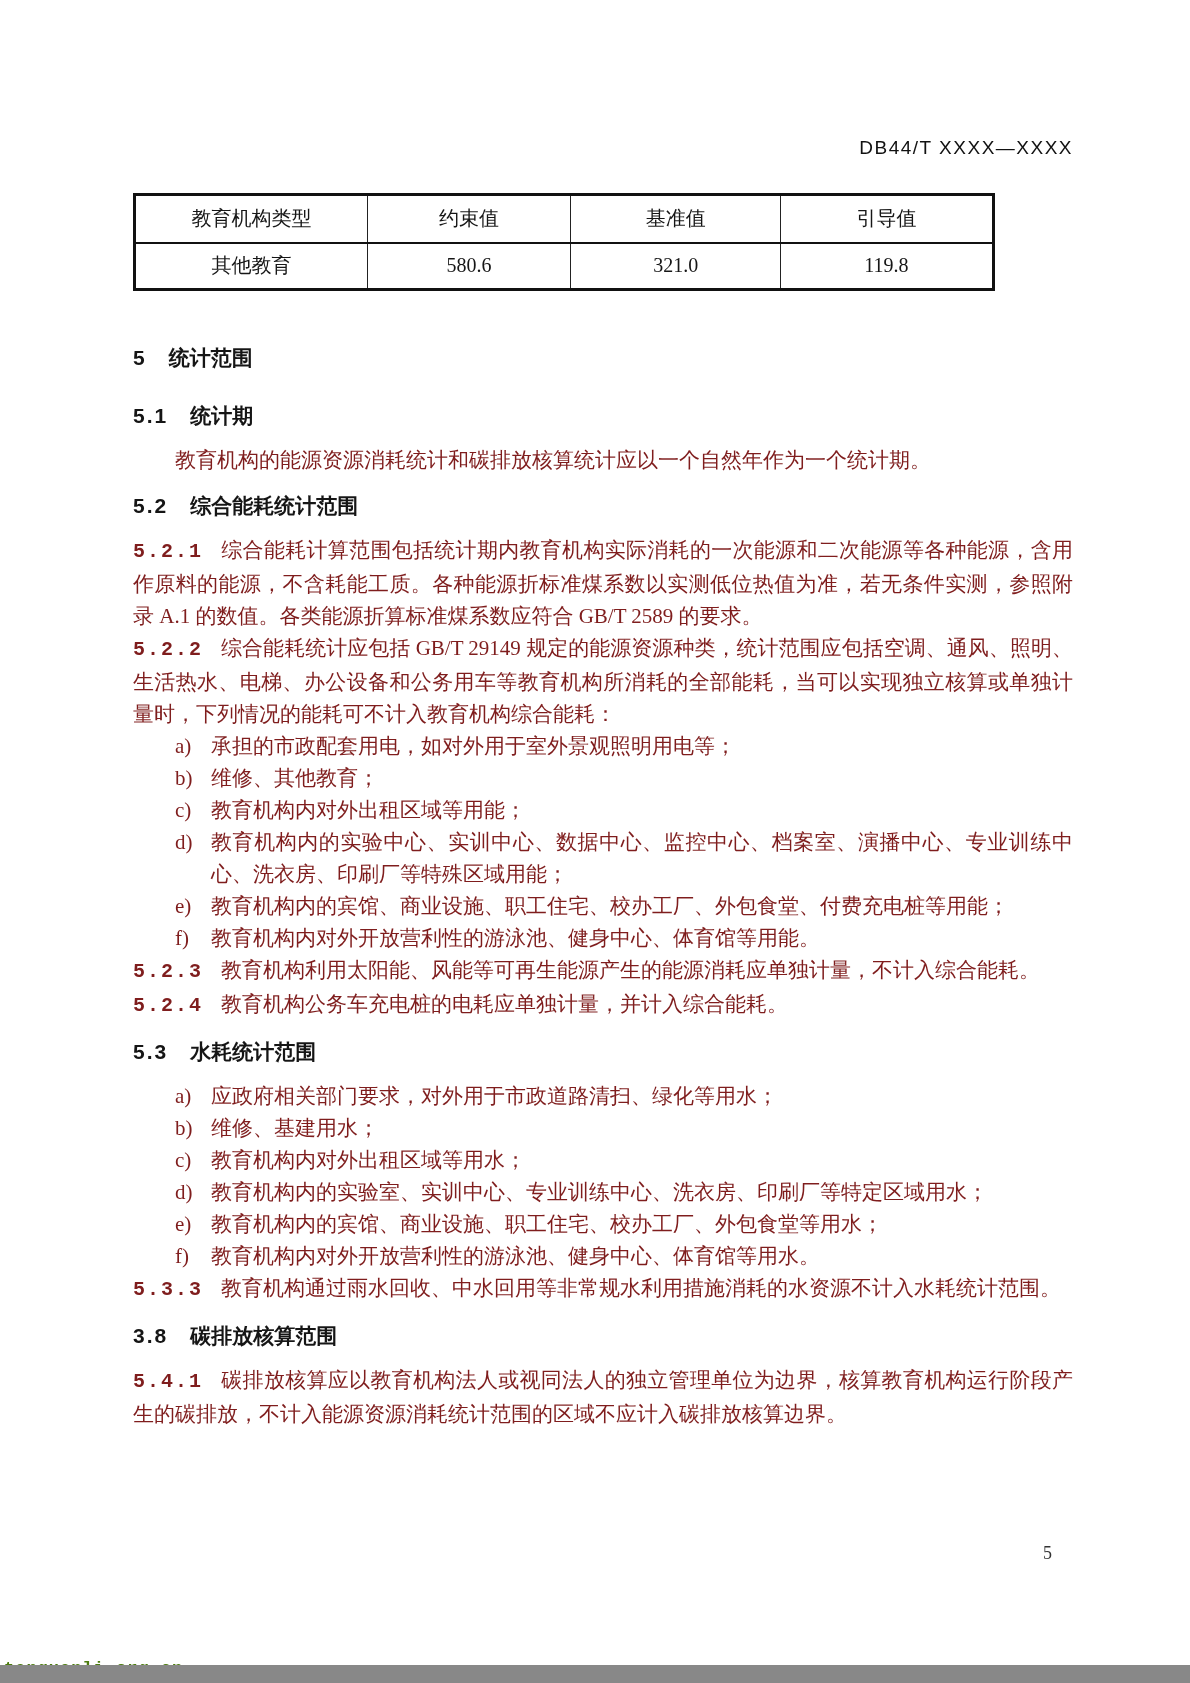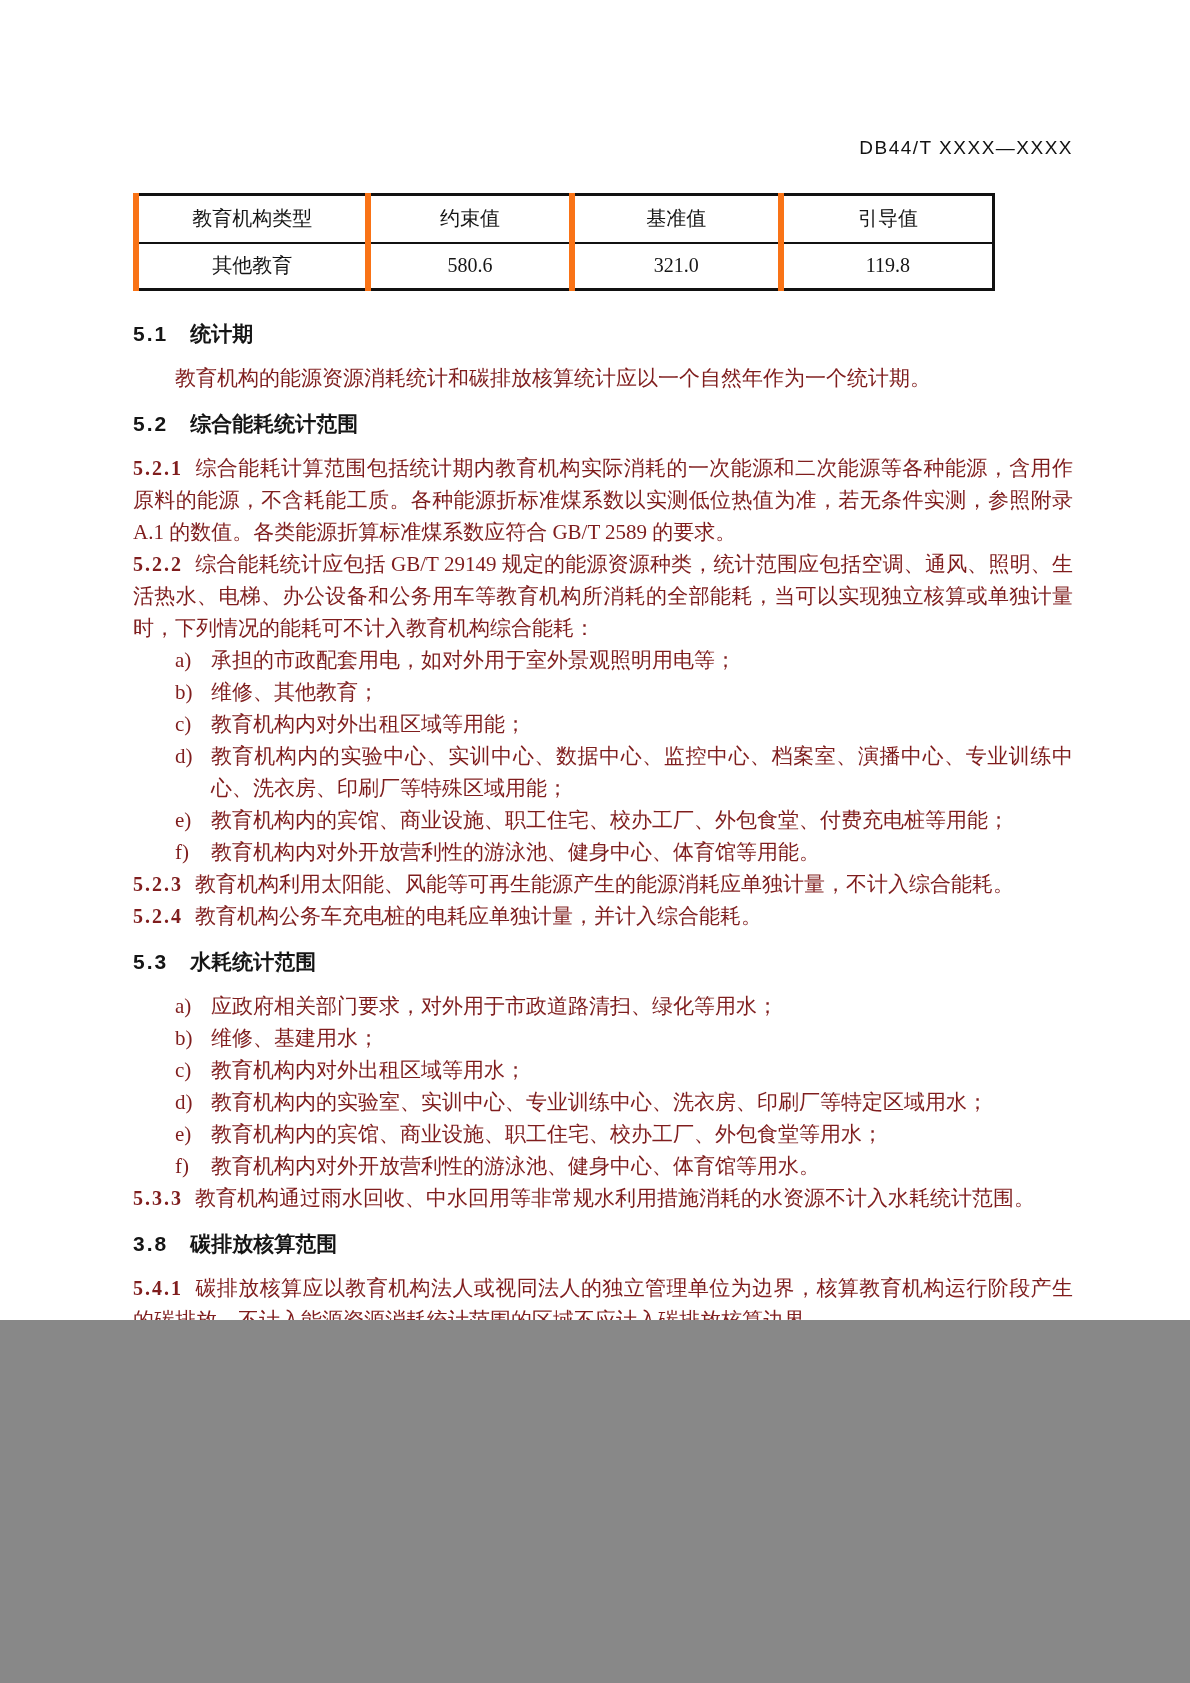--- a/index.html
+++ b/index.html
@@ -1,18 +1,18 @@
 <!DOCTYPE html>
 <html><head>
 <meta charset="utf-8">
 <style>
   html,body{margin:0;padding:0;background:#888;}
   .page{
     position:relative;
-    width:1190px;height:1320px;
+    width:1190px;height:1665px;
     margin:0 auto;
     background:#ffffff;
     overflow:hidden;
     font-family:"Liberation Serif","DejaVu Serif",serif;
     color:#1e1e1e;
   }
   .doc-code{
     position:absolute;top:137px;right:117px;
     font-family:"Liberation Sans","DejaVu Sans",sans-serif;
     font-size:19px;letter-spacing:1.5px;color:#111;
@@ -22,21 +22,21 @@
   }
   
   table.std{
     border-collapse:collapse;
     width:862px;
     table-layout:fixed;
     font-size:20px;
     color:#161616;
   }
   table.std th,table.std td{
-    border-left:6px solid #f97316;
+    border-left:1px solid #f97316;
     border-right:1px solid #222;
     font-weight:normal;
     text-align:center;
     vertical-align:middle;
     padding:2px;
   }
   table.std thead tr{height:48px;}
   table.std tbody tr{height:47px;}
   table.std{border:3px solid #111;}
   table.std thead tr th{border-bottom:2.5px solid #111;}
@@ -50,23 +50,23 @@
   .h1{margin-top:52px;}
   .h2{margin:15px 0 13px 0;}
   .h2.first{margin-top:28px;}
   .hnum{display:inline-block;margin-right:22px;letter-spacing:2px;}
   .para,.clause,.li{
     margin:0;font-size:21px;line-height:32px;
     text-align:justify;color:#7f1d1d;
   }
   .para.indent{text-indent:2em;}
   .cnum{
-    font-family:Liberation Serif, serif;
+    font-family:Liberation Mono, monospace;
     font-weight:bold;font-size:20px;
-    letter-spacing:2px;margin-right:12px;
+    letter-spacing:2px;margin-right:18px;
   }
   .li{padding-left:78px;position:relative;}
   .li-label{position:absolute;left:42px;top:0;}
   
   .page-num{
     position:absolute;top:1543px;left:1043px;
     font-size:18px;color:#333;
   }
   .watermark{
     position:absolute;left:4px;top:1659px;
@@ -102,20 +102,21 @@
       <tbody>
         <tr>
           <td>其他教育</td>
           <td>580.6</td>
           <td>321.0</td>
           <td>119.8</td>
         </tr>
       </tbody>
     </table>
 
+    <p class="h1"><span class="hnum">5</span><span>统计范围</span></p>
 
     <p class="h2 first"><span class="hnum">5.1</span><span>统计期</span></p>
 
     <p class="para indent">教育机构的能源资源消耗统计和碳排放核算统计应以一个自然年作为一个统计期。</p>
 
     <p class="h2"><span class="hnum">5.2</span><span>综合能耗统计范围</span></p>
 
     <p class="clause"><span class="cnum">5.2.1</span><span>综合能耗计算范围包括统计期内教育机构实际消耗的一次能源和二次能源等各种能源，含用作原料的能源，不含耗能工质。各种能源折标准煤系数以实测低位热值为准，若无条件实测，参照附录 A.1 的数值。各类能源折算标准煤系数应符合 GB/T 2589 的要求。</span></p>
 
     <p class="clause"><span class="cnum">5.2.2</span><span>综合能耗统计应包括 GB/T 29149 规定的能源资源种类，统计范围应包括空调、通风、照明、生活热水、电梯、办公设备和公务用车等教育机构所消耗的全部能耗，当可以实现独立核算或单独计量时，下列情况的能耗可不计入教育机构综合能耗：</span></p>

